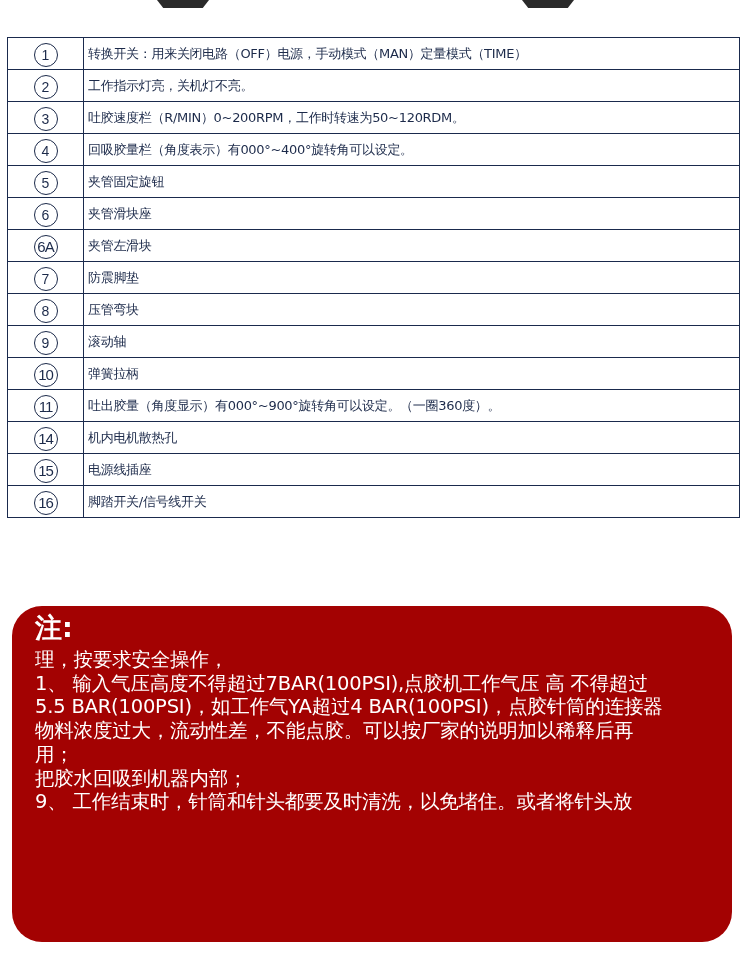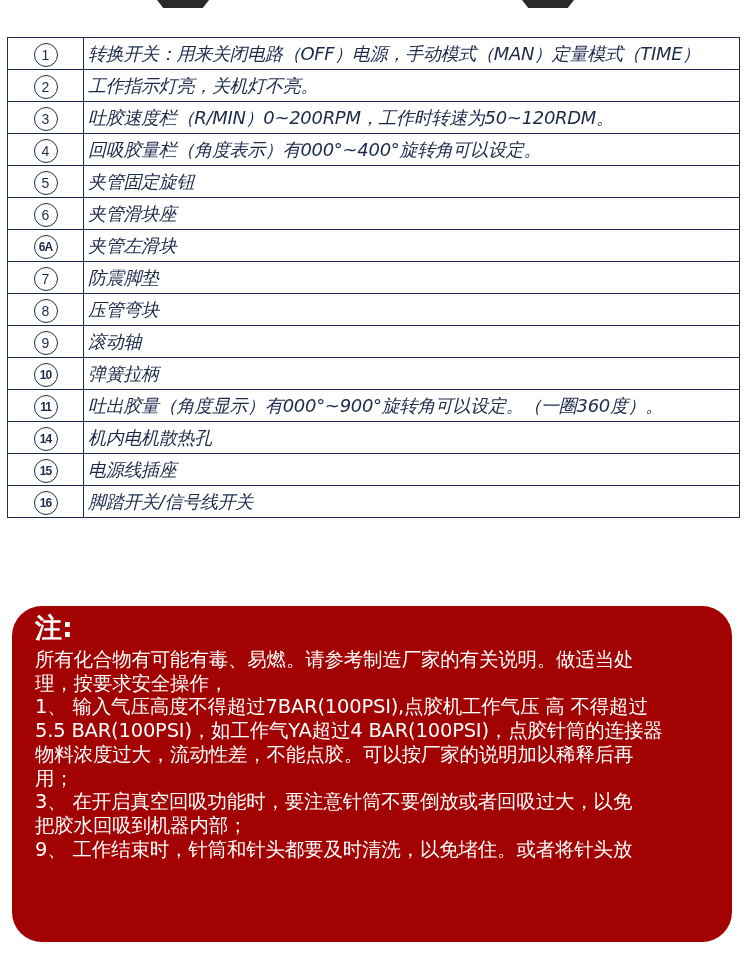--- a/index.html
+++ b/index.html
@@ -42,42 +42,40 @@
       overflow: hidden;
     }
     .spec-table td.num {
       width: 76px;
       text-align: center;
       font-size: 20px;
       line-height: 31px;
     }
     .spec-table td.desc {
       padding-left: 4px;
-      font-size: 18px;
+      font-size: 13px;
       line-height: 31px;
       letter-spacing: -0.3px;
-      font-style: italic;
     }
     .circ {
       display: inline-block;
       width: 22px;
       height: 22px;
       border: 1.5px solid #1c2a4a;
       border-radius: 50%;
       font-size: 14px;
       line-height: 22px;
       text-align: center;
       vertical-align: middle;
       font-family: "Liberation Sans", sans-serif;
       box-sizing: content-box;
     }
     .circ.two {
-      font-size: 12px;
+      font-size: 15px;
       letter-spacing: -1px;
-      font-weight: bold;
     }
 
     .note-box {
       position: absolute;
       left: 12px;
       top: 606px;
       width: 720px;
       height: 336px;
       background: #a30202;
       border-radius: 30px;
@@ -169,23 +167,21 @@
     <tr>
       <td class="num"><span class="circ two">16</span></td>
       <td class="desc">脚踏开关/信号线开关</td>
     </tr>
   </tbody>
 </table>
 
 <div class="note-box">
   <div class="note-title">注:</div>
   <div class="note-body">
-    <p>所有化合物有可能有毒、易燃。请参考制造厂家的有关说明。做适当处</p>
     <p>理，按要求安全操作，</p>
     <p>1、 输入气压高度不得超过7BAR(100PSI),点胶机工作气压 高 不得超过</p>
     <p>5.5 BAR(100PSI)，如工作气YA超过4 BAR(100PSI)，点胶针筒的连接器</p>
     <p>物料浓度过大，流动性差，不能点胶。可以按厂家的说明加以稀释后再</p>
     <p>用；</p>
-    <p>3、 在开启真空回吸功能时，要注意针筒不要倒放或者回吸过大，以免</p>
     <p>把胶水回吸到机器内部；</p>
     <p>9、 工作结束时，针筒和针头都要及时清洗，以免堵住。或者将针头放</p>
   </div>
 </div>
 
 </body></html>

